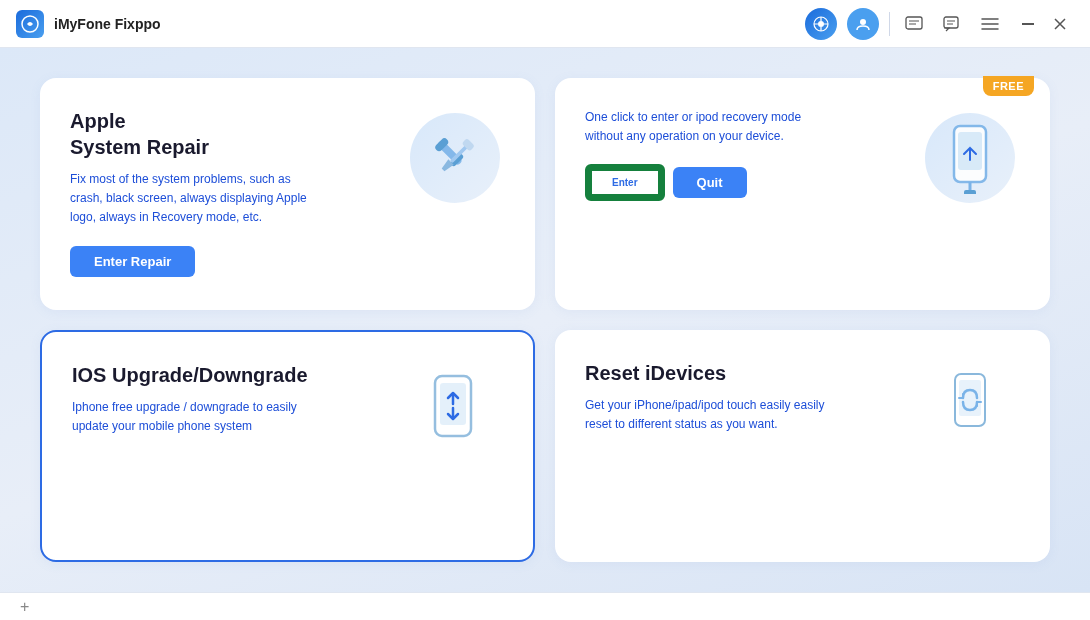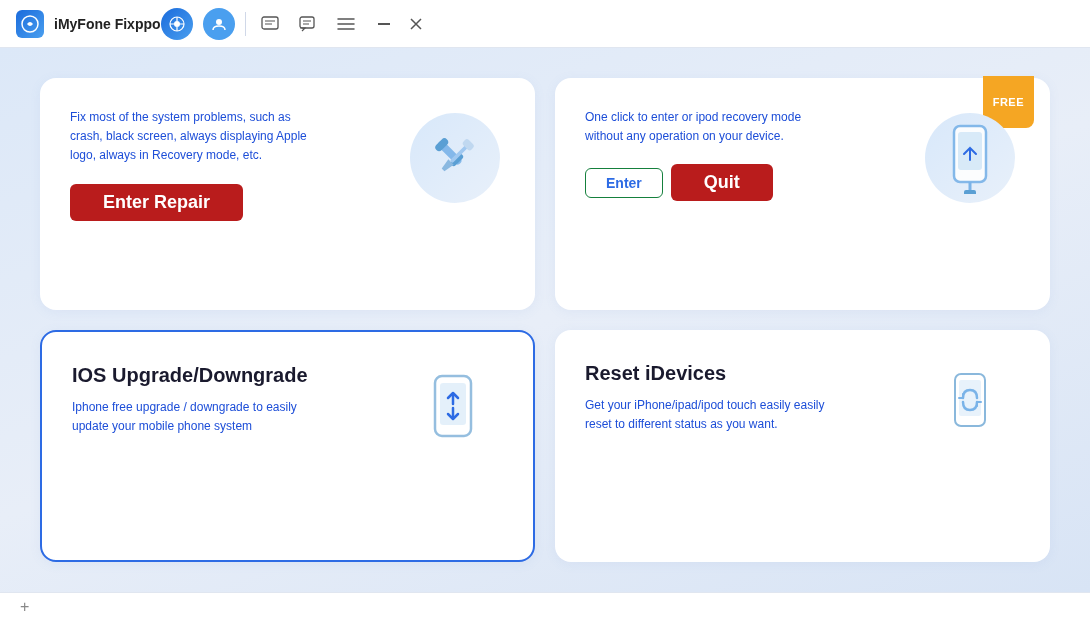--- a/index.html
+++ b/index.html
@@ -10,21 +10,21 @@
       font-family: -apple-system, BlinkMacSystemFont, 'Segoe UI', sans-serif;
       overflow: hidden;
       display: flex;
       flex-direction: column;
     }
 
     
     .title-bar {
       display: flex;
       align-items: center;
-      justify-content: flex-start;
+      justify-content: space-between;
       background: #fff;
       height: 48px;
       padding: 0 16px;
       border-bottom: 1px solid #e0e6f0;
       flex-shrink: 0;
     }
     .title-bar-left {
       display: flex;
       align-items: center;
       gap: 10px;
@@ -138,53 +138,53 @@
       margin-bottom: 10px;
     }
     .card-desc {
       font-size: 12px;
       color: #1d4ed8;
       line-height: 1.6;
       max-width: 240px;
       margin-bottom: 18px;
     }
     .card-btn {
-      background: #b91c1c;
+      background: #3b82f6;
       color: white;
       border: none;
       border-radius: 6px;
-      padding: 8px 33px;
-      font-size: 18px;
+      padding: 8px 24px;
+      font-size: 13px;
       font-weight: 600;
       cursor: pointer;
       transition: background 0.2s;
     }
     .card-btn-outline {
       background: white;
       color: #2d6be4;
-      border: 1px solid #15803d;
+      border: 7px solid #15803d;
       border-radius: 6px;
       padding: 6px 20px;
-      font-size: 14px;
+      font-size: 10px;
       font-weight: 600;
       cursor: pointer;
       margin-right: 8px;
     }
     .card-buttons { display: flex; align-items: center; }
 
     
     .free-badge {
       position: absolute;
       top: -2px;
       right: 16px;
       background: #f5a623;
       color: white;
       font-size: 11px;
       font-weight: 700;
-      padding: 20px 10px;
+      padding: 4px 10px;
       border-radius: 0 0 8px 8px;
       letter-spacing: 0.5px;
     }
 
     
     .card-icon-area {
       width: 100px;
       height: 100px;
       display: flex;
       align-items: center;
@@ -284,20 +284,21 @@
           </svg>
       </div>
     </div>
   </div>
 </div>
 
 <div class="main-content">
 
   <div class="card">
     <div class="card-content">
+      <div class="card-title">Apple<br>System Repair</div>
       <div class="card-desc">Fix most of the system problems, such as crash, black screen, always displaying Apple logo, always in Recovery mode, etc.</div>
       <button class="card-btn">Enter Repair</button>
     </div>
     <div class="card-icon-area tools-icon">
       <div class="icon-circle">
         <svg width="64" height="64" viewBox="0 0 64 64" fill="none">
 
           <g transform="rotate(-45, 32, 32)">
             <rect x="28" y="8" width="8" height="32" rx="4" fill="#7ab3e8" opacity="0.9"></rect>
             <rect x="24" y="8" width="16" height="8" rx="4" fill="#5a9fd4"></rect>

